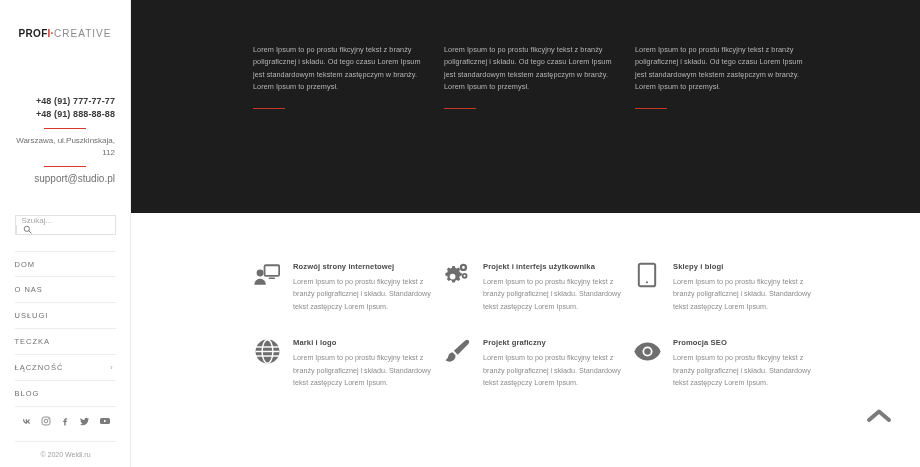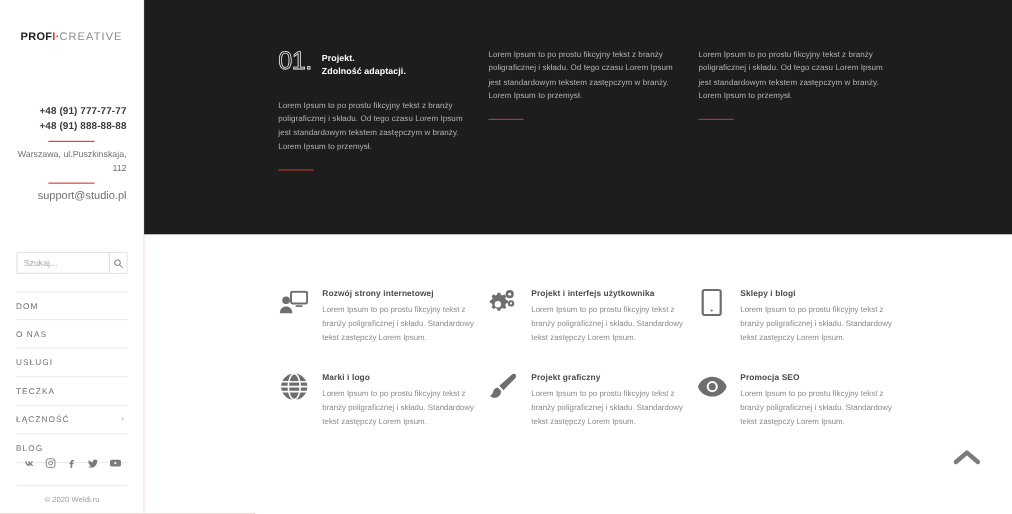--- a/index.html
+++ b/index.html
@@ -66,27 +66,28 @@
     color: #707070;
     line-height: 12px;
   }
   .email {
     font-size: 10px;
     color: #707070;
     line-height: 12px;
   }
 
   .searchbox {
-    margin-top: 44px;
+    margin-top: 30px;
     width: 101px;
     height: 20px;
     border: 1px solid #e2e2e2;
     display: flex;
     align-items: stretch;
     background: #fff;
+    flex-direction: column;
   }
   .searchbox input {
     flex: 1 1 auto;
     border: 0;
     outline: none;
     font-size: 8px;
     color: #9a9a9a;
     padding-left: 6px;
     font-family: "Liberation Sans", sans-serif;
     background: transparent;
@@ -351,27 +352,20 @@
     <div class="copy-wrap">
       <span class="copy">© 2020 Weldi.ru</span>
     </div>
   </aside>
 
   <main class="main">
 
     <section class="hero">
 
       <div class="hero-col">
-        <div class="hero-head">
-          <div class="hero-num">01.</div>
-          <div class="hero-titles">
-            <div>Projekt.</div>
-            <div>Zdolność adaptacji.</div>
-          </div>
-        </div>
         <p class="hero-body">Lorem Ipsum to po prostu fikcyjny tekst z branży poligraficznej i składu. Od tego czasu Lorem Ipsum jest standardowym tekstem zastępczym w branży. Lorem Ipsum to przemysł.</p>
         <div class="hero-rule"></div>
       </div>
 
       <div class="hero-col">
         <p class="hero-body">Lorem Ipsum to po prostu fikcyjny tekst z branży poligraficznej i składu. Od tego czasu Lorem Ipsum jest standardowym tekstem zastępczym w branży. Lorem Ipsum to przemysł.</p>
         <div class="hero-rule"></div>
       </div>
 
       <div class="hero-col">

